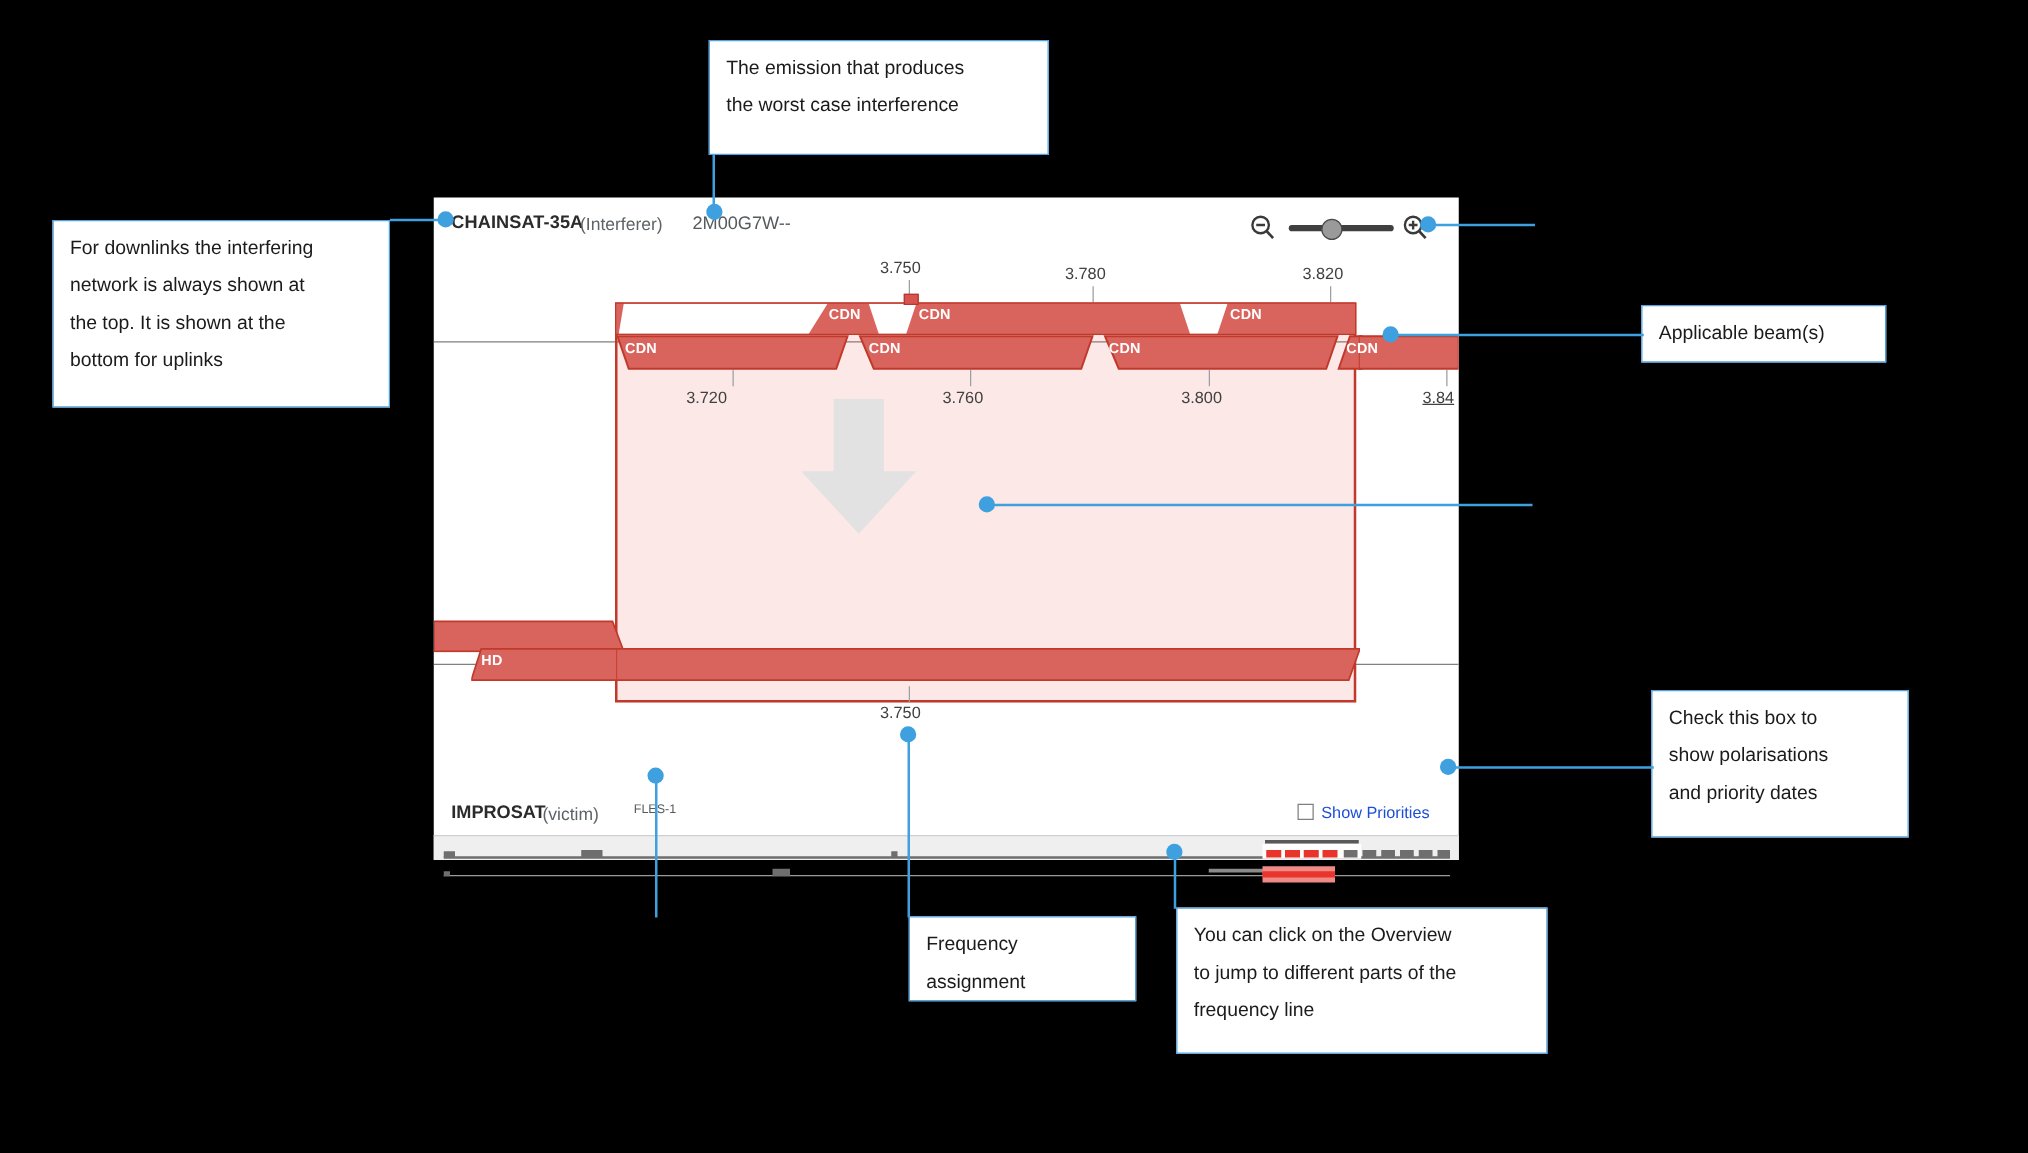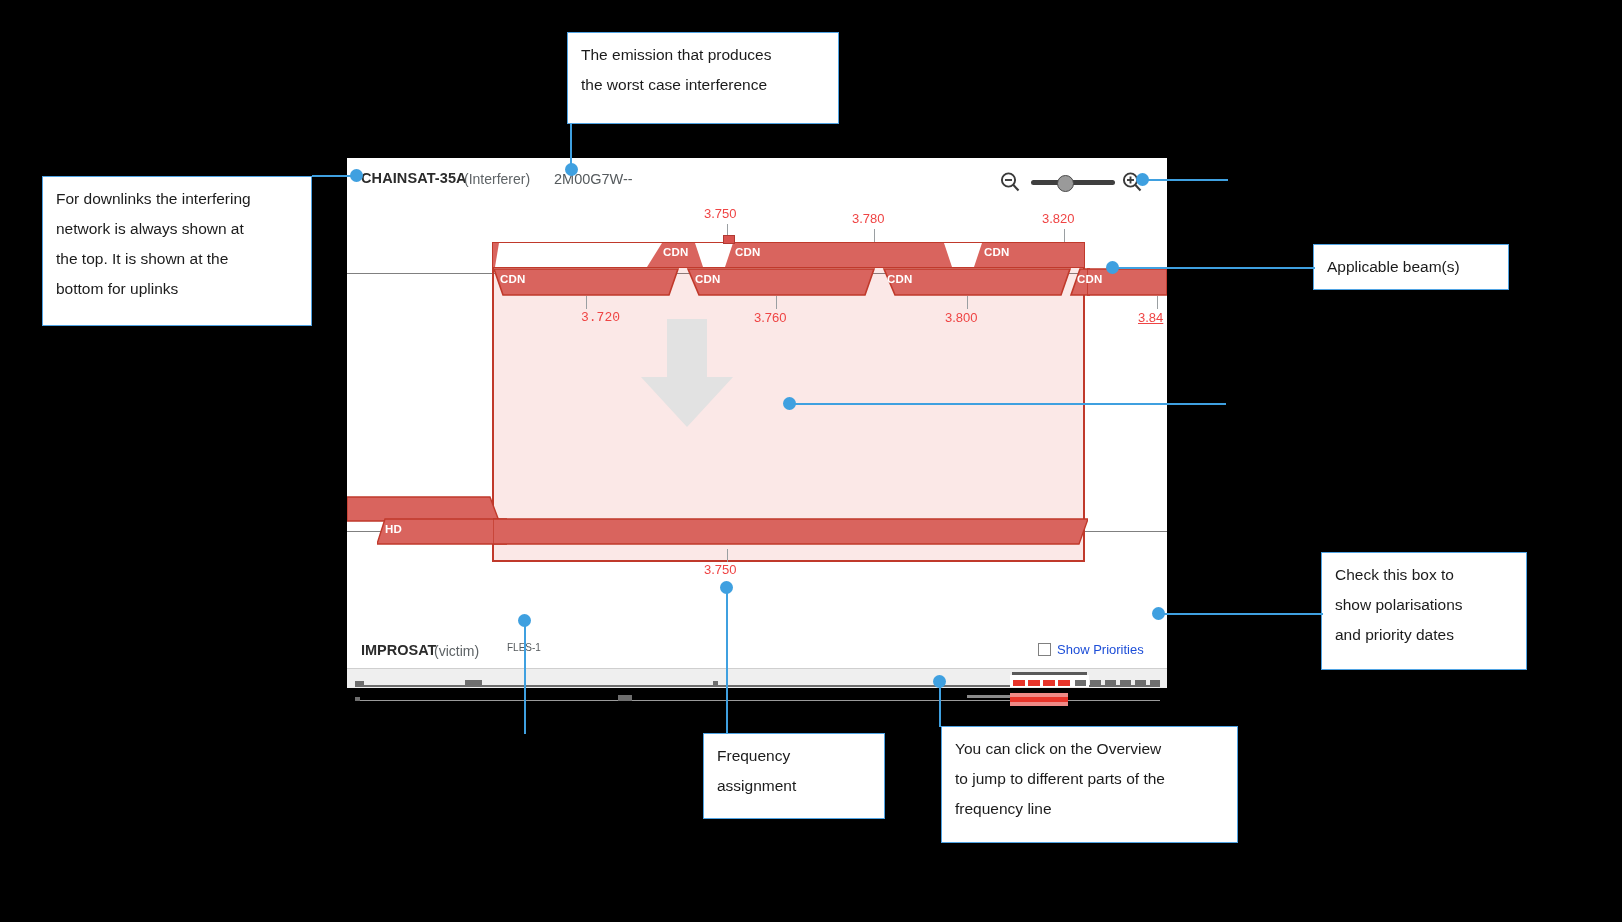--- a/index.html
+++ b/index.html
@@ -47,21 +47,21 @@
   }
 
   
   #chart-area{position:absolute;left:0px;top:46px;width:820px;height:430px;overflow:hidden;}
 
   .hline{position:absolute;height:1px;background:#808080;}
   #top-baseline{left:0px;top:69px;width:820px;}
   #bottom-baseline{left:0px;top:327px;width:820px;}
 
   
-  .tick-label{position:absolute;font-size:13px;color:#ef4444;white-space:nowrap;}
+  .tick-label{position:absolute;font-size:13px;color:#404040;white-space:nowrap;}
   .tick-stem{position:absolute;width:1px;background:#9a9fa2;}
 
   
   #interference-box{
     position:absolute;left:145px;top:38px;width:593px;height:320px;
     background:rgba(221,75,70,.13);
     border:2px solid #c0392b;
     box-sizing:border-box;
   }
 
@@ -216,21 +216,21 @@
             </svg>
         </div>
 
         <span class="band-label" style="left:153px;top:5px;">CDN</span>
         <span class="band-label" style="left:348px;top:5px;">CDN</span>
         <span class="band-label" style="left:540px;top:5px;">CDN</span>
         <span class="band-label" style="left:730px;top:5px;">CDN</span>
       </div>
 
       <div class="tick-stem" style="left:239px;top:92px;height:13px;"></div>
-      <span class="tick-label" style="left:234px;top:106px;font-family:Liberation Mono, monospace;">3.720</span>
+      <span class="tick-label" style="left:202px;top:106px;">3.720</span>
 
       <div class="tick-stem" style="left:429px;top:92px;height:13px;"></div>
       <span class="tick-label" style="left:407px;top:106px;">3.760</span>
 
       <div class="tick-stem" style="left:620px;top:92px;height:13px;"></div>
       <span class="tick-label" style="left:598px;top:106px;">3.800</span>
 
       <div class="tick-stem" style="left:810px;top:92px;height:13px;"></div>
       <span class="tick-label" style="left:791px;top:106px;text-decoration:underline;">3.84</span>
 
@@ -337,21 +337,21 @@
     <span class="txt">Check this box to
 show polarisations
 and priority dates</span>
   </div>
   <div class="leader" style="left:1160px;top:613px;width:163px;"></div>
   <div class="dot" style="left:1152px;top:607px;"></div>
 
   <div class="leader v" style="left:524px;top:620px;width:1.6px;height:114px;"></div>
   <div class="dot" style="left:518px;top:614px;"></div>
 
-  <div class="callout" style="left:703px;top:733px;width:182px;height:86px;">
+  <div class="callout" style="left:727px;top:733px;width:182px;height:68px;">
     <span class="txt">Frequency
 assignment</span>
   </div>
   <div class="leader v" style="left:726px;top:588px;width:1.6px;height:146px;"></div>
   <div class="dot" style="left:720px;top:581px;"></div>
 
   <div class="callout" style="left:941px;top:726px;width:297px;height:117px;">
     <span class="txt">You can click on the Overview
 to jump to different  parts of the
 frequency line</span>

